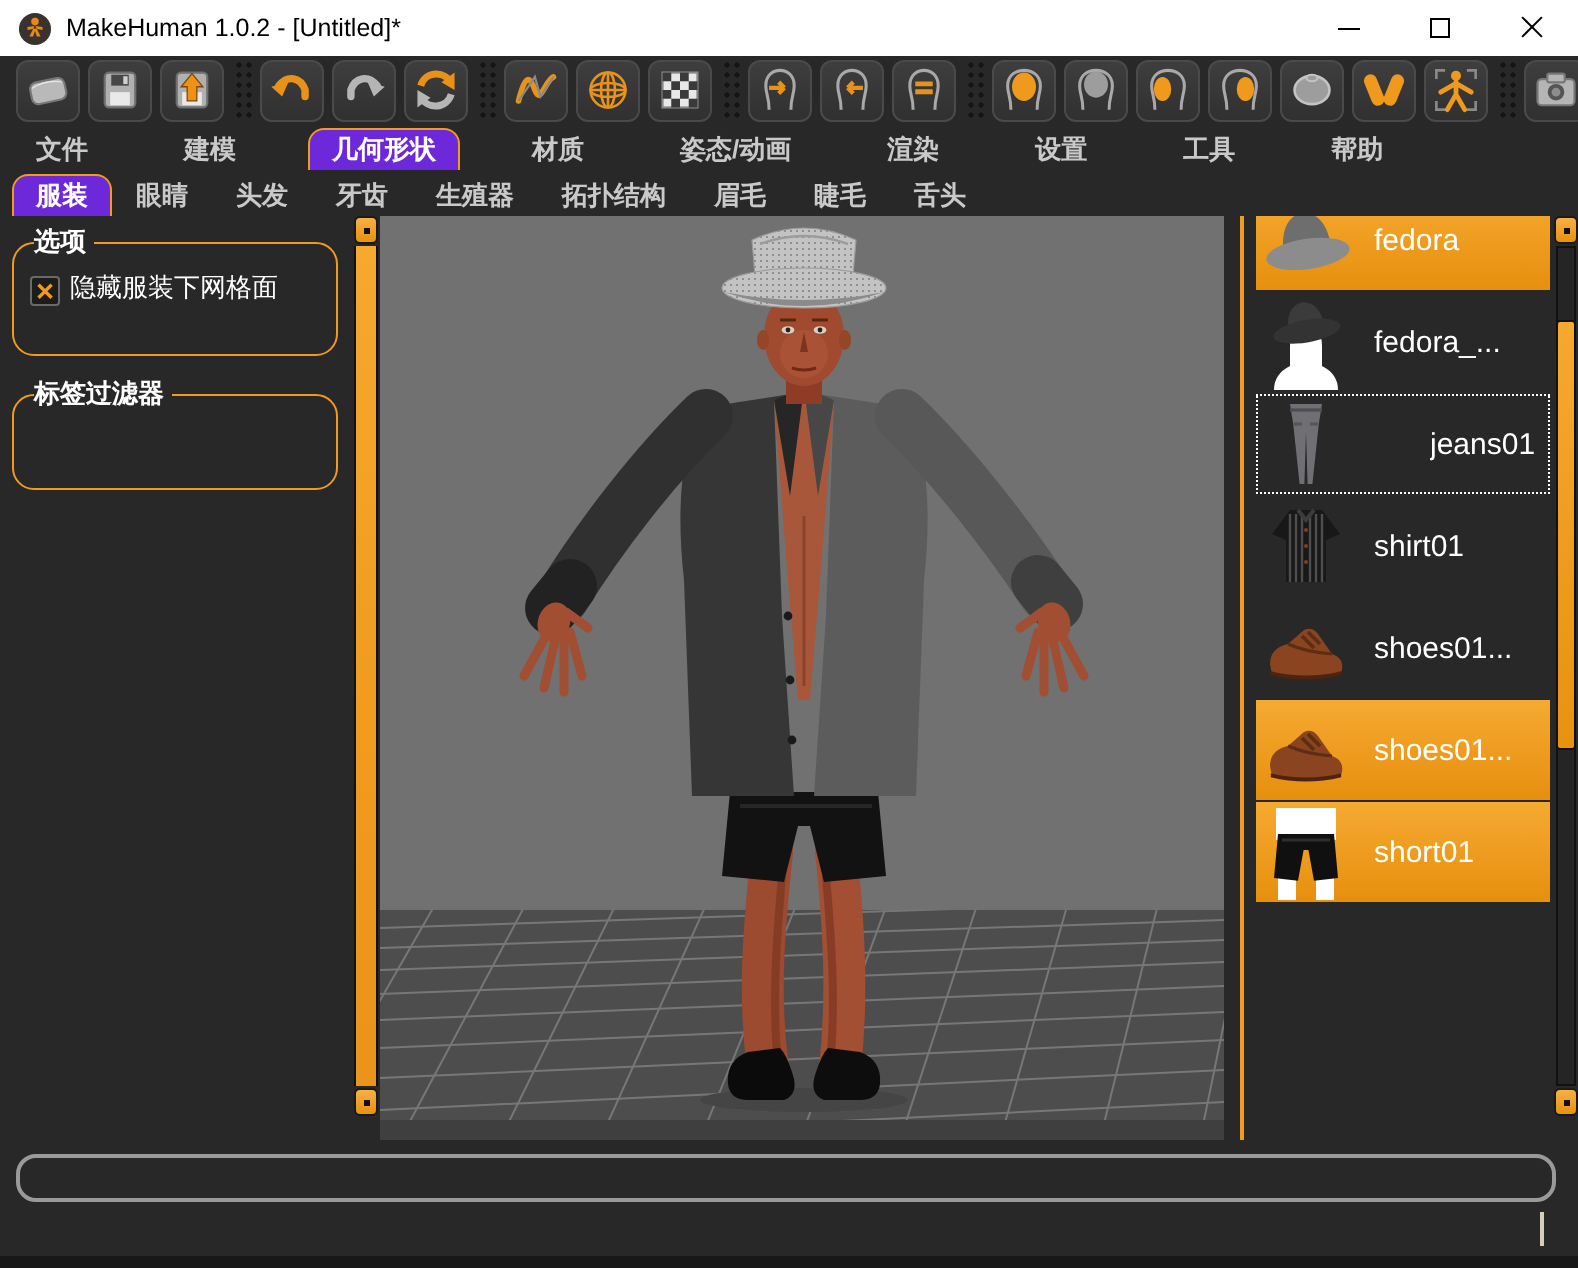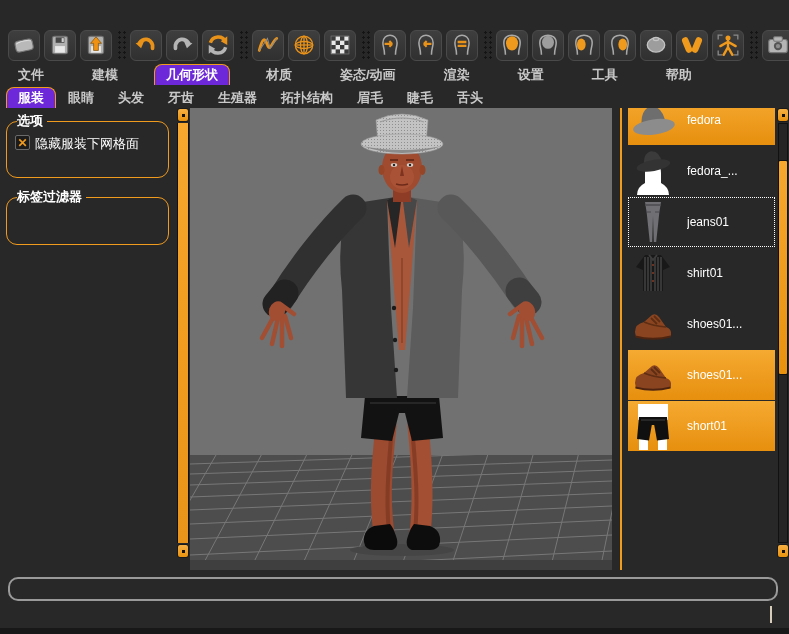--- a/index.html
+++ b/index.html
@@ -39,21 +39,21 @@
   .tabrow { position:absolute; left:0; width:789px; height:23px; display:flex; align-items:flex-end; padding-left:6px; }
   #maintabs { top:62px;gap:24px; } #subtabs { top:85px; }
   .tab { height:21px; line-height:20px; padding:0 11px; font-size:13px; font-weight:bold; color:#c9c9c9;
     border:1px solid transparent; border-bottom:none; border-radius:8px 8px 0 0; }
   .tab.selected { color:#ffffff; border-color:#f09a1e; background:#6d28d9; }
 
   
   #leftpanel { position:absolute; left:0; top:108px; width:176px; height:462px; }
   fieldset.groupbox { border:1.5px solid #f09a1e; border-radius:11px; margin:4px 7px 10px 6px; padding:4px 6px 24px 8px; }
   fieldset.groupbox legend { font-size:13px; font-weight:bold; color:#ffffff; padding:0 4px 0 0; margin-left:2px; }
-  .checkrow { display:flex; align-items:flex-start; margin-top:1px; }
+  .checkrow { display:flex; align-items:flex-end; margin-top:1px; }
   .checkbox { width:15px; height:15px; border:1px solid #6a6a6a; background:#1c1c1c; border-radius:2px;
     display:flex; align-items:center; justify-content:center; }
   .checkbox.checked:after { content:"\2715"; color:#f09a1e; font-size:12px; font-weight:bold; line-height:1; }
   .checklabel { color:#ffffff; font-size:13px; margin-left:5px; }
   .groupbox .empty { height:10px; }
 
   
   .vslider { position:absolute; top:108px; height:462px; }
   #leftslider { left:176px; width:14px; }
   .sl-btn { position:absolute; left:1px; width:12px; height:14px; background:linear-gradient(#f7b043,#e8920f);
@@ -68,38 +68,57 @@
   #rightscroll .thumb { position:absolute; left:2px; top:52px; width:10px; height:215px;
     background:linear-gradient(#f6a82f,#e8920f); border:1px solid #111; border-radius:2px; }
 
   
   #viewport { position:absolute; left:190px; top:108px; width:422px; height:462px; background:#717171; }
   #viewport svg { display:block; }
   #panelline { position:absolute; left:620px; top:108px; width:2px; height:462px; background:#ef9c1f; }
 
   
   #clotheslist { position:absolute; left:628px; top:108px; width:147px; height:462px; overflow:hidden; }
-  .cl-item { height:50px; margin-bottom:1px; display:flex; align-items:center; color:#ffffff; font-size:12px; }
+  .cl-item { height:50px; margin-bottom:1px; display:flex; align-items:center; color:#ffffff; font-size:15px; }
   .cl-item:first-child { margin-top:-13px; }
   .cl-item.selected { background:linear-gradient(#f5aa31,#e78f0e); }
-  .cl-item.focused { outline:1px dotted #ffffff; outline-offset:-1px; }
+  .cl-item.focused { outline:1px dotted #ffffff; outline-offset:-1px;gap:28px; }
   .cl-thumb { width:48px; height:48px; margin-left:1px; flex:0 0 auto; }
   .cl-label { margin-left:10px; white-space:nowrap; overflow:hidden; }
 
   
   #bottombar { position:absolute; left:0; top:570px; width:789px; height:64px; }
   #progressbar { position:absolute; left:8px; top:7px; width:770px; height:24px; border:2px solid #9a9a9a; border-radius:10px; }
   #statusstrip { position:absolute; left:0; top:58px; width:789px; height:6px; background:#181818; }
   #textcursor { position:absolute; left:770px; top:36px; width:1.5px; height:17px; background:#d6ccb9; }
 </style>
 </head>
 <body>
 
 <div id="app" class="dotbg">
 
+  <div id="titlebar">
+    <svg class="logo" viewBox="0 0 18 18">
+      <circle cx="9" cy="9" r="8.5" fill="#3a322e"></circle>
+      <circle cx="9" cy="5" r="2" fill="#e8881a"></circle>
+      <path d="M9,7 L6,13 L8,13 L9,10 L10,13 L12,13 Z M5,8 L9,7.4 L13,8 L13,9.5 L9,8.8 L5,9.5 Z" fill="#e8881a"></path>
+    </svg>
+    <span class="title">MakeHuman 1.0.2 - [Untitled]*</span>
+    <div class="winbtns">
+      <div class="winbtn">
+          <span class="glyph-min"></span>
+        </div>
+      <div class="winbtn">
+          <span class="glyph-max"></span>
+        </div>
+      <div class="winbtn">
+          <span class="glyph-close"></span>
+        </div>
+    </div>
+  </div>
 
   <div id="toolbar">
     <div class="tbtn">
       <svg width="24" height="24" viewBox="0 0 22 22">
         <g transform="rotate(-12 11 11)">
             <rect x="3" y="6.5" width="16" height="10" rx="3" fill="#b9b9b9" stroke="#777"></rect>
         <path d="M4,9 Q11,6.5 18,9 L18,8.5 Q11,5.5 4,8.5 Z" fill="#e8e8e8"></path>
           </g>
       </svg>
     </div>

